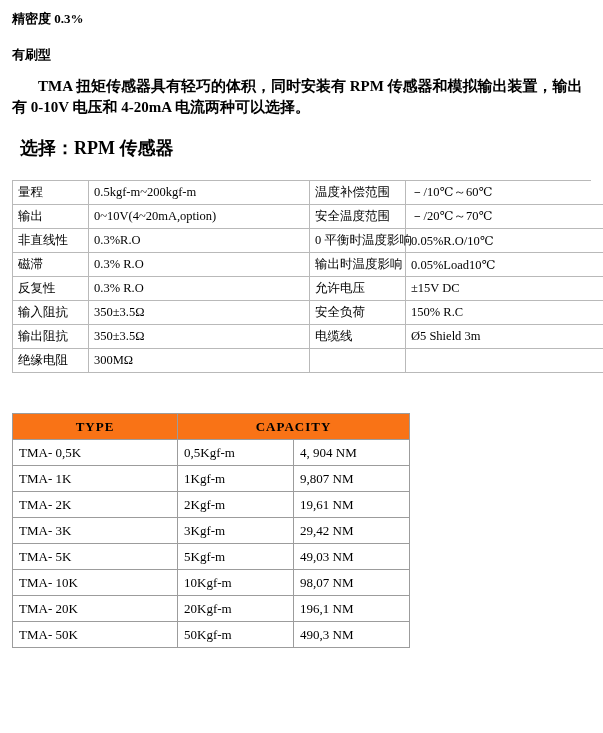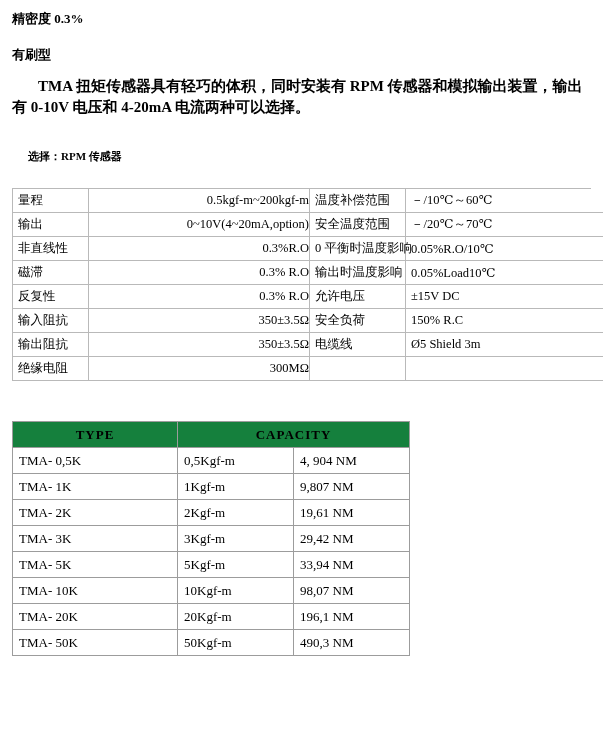--- a/index.html
+++ b/index.html
@@ -32,23 +32,23 @@
   .gap-2 { height: 12px; }
   .para {
     font-weight: bold;
     font-size: 15px;
     line-height: 21px;
     text-indent: 26px;
     margin: 0;
   }
   .option-line {
     font-weight: bold;
-    font-size: 11px;
+    font-size: 18px;
     line-height: 20px;
-    margin: 16px;
+    margin: 8px;
   }
 
   
   .spec-wrap {
     margin-top: 22px;
     border-top: 1px solid #b9b9b9;
     border-left: 1px solid #b9b9b9;
     width: 578px;
   }
   table.spec {
@@ -61,21 +61,21 @@
     border-bottom: 1px solid #b9b9b9;
     font-size: 12.5px;
     font-family: "Liberation Serif", "DejaVu Serif", serif;
     height: 23px;
     padding: 0 0 0 5px;
     vertical-align: middle;
     white-space: nowrap;
     margin-left: 32px;
   }
   .c-label { width: 70px; }
-  .c-value { width: 215px; text-align: right; }
+  .c-value { width: 215px; }
   .c-label2 { width: 90px; }
   .c-value2 { width: 195px; }
 
   
   .cap-wrap {
     margin-top: 40px;
     width: 397px;
     border-top: 1px solid #9c9c9c;
     border-left: 1px solid #9c9c9c;
   }
@@ -87,21 +87,21 @@
   table.cap th, table.cap td {
     border-right: 1px solid #9c9c9c;
     border-bottom: 1px solid #9c9c9c;
     font-size: 13px;
     height: 25px;
     padding: 0 6px;
     vertical-align: middle;
     font-family: "Liberation Serif", "DejaVu Serif", serif;
   }
   table.cap th {
-    background: #15803d;
+    background: #f97316;
     font-weight: bold;
     letter-spacing: 1px;
     text-align: center;
     font-size: 13px;
   }
   .cap-type {
     width: 152px;
     text-align: left;
   }
   .cap-kgf {
@@ -208,21 +208,21 @@
           <td class="cap-nm">19,61 NM</td>
         </tr>
         <tr>
           <td class="cap-type">TMA- 3K</td>
           <td class="cap-kgf">3Kgf-m</td>
           <td class="cap-nm">29,42 NM</td>
         </tr>
         <tr>
           <td class="cap-type">TMA- 5K</td>
           <td class="cap-kgf">5Kgf-m</td>
-          <td class="cap-nm">33,94 NM</td>
+          <td class="cap-nm">49,03 NM</td>
         </tr>
         <tr>
           <td class="cap-type">TMA- 10K</td>
           <td class="cap-kgf">10Kgf-m</td>
           <td class="cap-nm">98,07 NM</td>
         </tr>
         <tr>
           <td class="cap-type">TMA- 20K</td>
           <td class="cap-kgf">20Kgf-m</td>
           <td class="cap-nm">196,1 NM</td>

